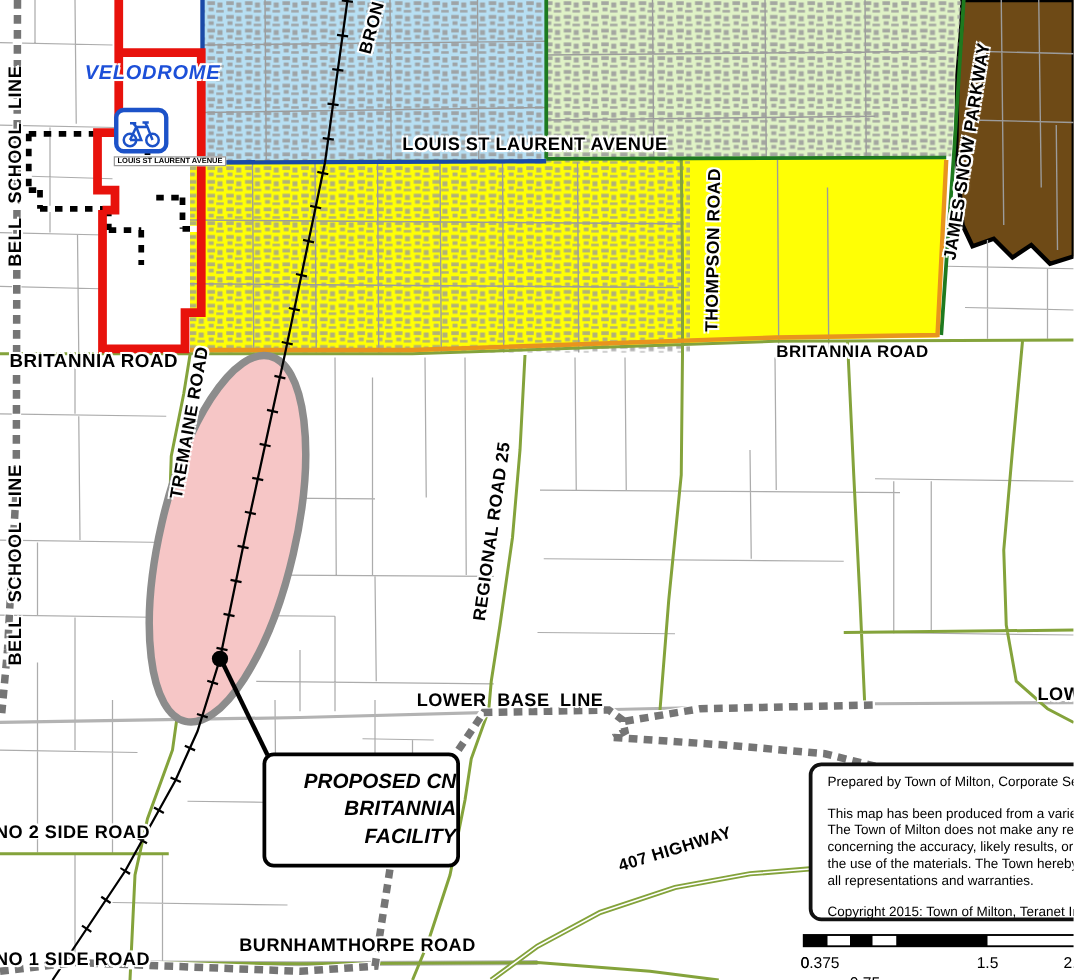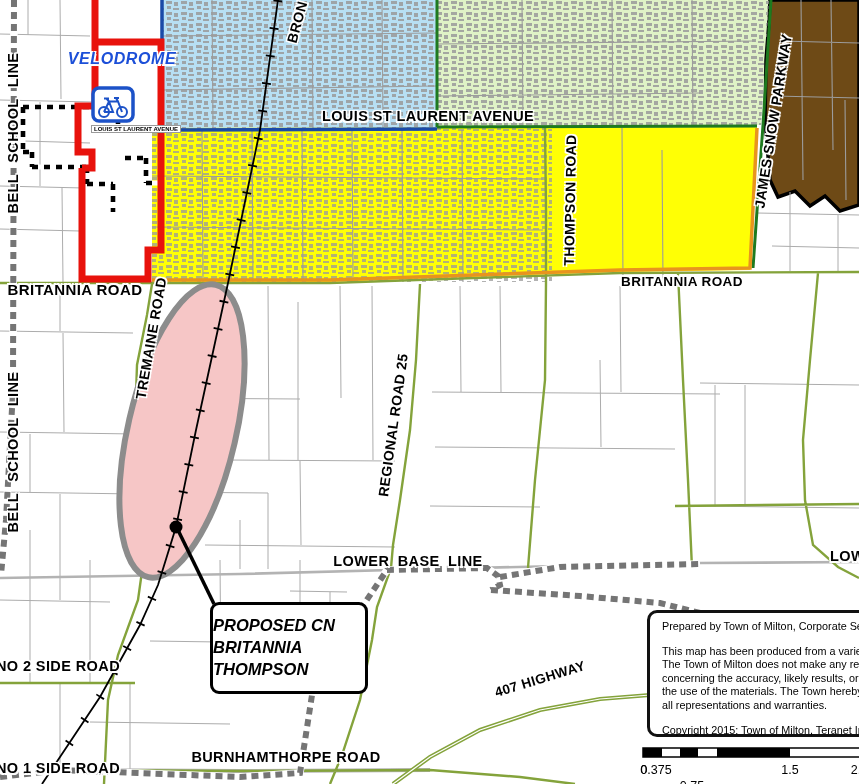--- a/index.html
+++ b/index.html
@@ -9,21 +9,21 @@
   .lbl{position:absolute;z-index:5;font-weight:bold;color:#000;white-space:nowrap;
        font-family:"Liberation Sans",sans-serif;letter-spacing:.4px;
        text-shadow:-1.5px -1.5px 0 #fff,1.5px -1.5px 0 #fff,-1.5px 1.5px 0 #fff,1.5px 1.5px 0 #fff,0 0 3px #fff;}
   .ctr{transform:translate(-50%,-50%);}
   .wsp{word-spacing:7px;}
   .velo{color:#1c4fd8;font-style:italic;font-size:16px;letter-spacing:.6px;}
   .tiny{font-size:6px;letter-spacing:0;background:#fff;border:1px solid #9a9a9a;
         padding:0 2px;text-shadow:none;font-weight:bold;}
   #callout{position:absolute;left:210px;top:602px;width:152px;height:86px;z-index:6;
         background:#fff;border:3px solid #000;border-radius:9px;display:flex;
-        flex-direction:column;align-items:flex-start;justify-content:center;
+        flex-direction:column;align-items:flex-end;justify-content:center;
         font-weight:bold;font-style:italic;font-size:16.5px;line-height:1.32;}
   #disclaimer{position:absolute;left:647px;top:610px;width:244px;height:127px;z-index:7;
         background:#fff;border:3px solid #111;border-radius:10px;box-sizing:border-box;
         padding:7px 0 0 12px;font-size:10.8px;line-height:1.26;color:#000;}
   #disclaimer div{white-space:nowrap;}
   .gap{height:11px;}
   .scalelbl{position:absolute;z-index:5;font-size:12.5px;font-weight:normal;color:#000;
         white-space:nowrap;transform:translate(-50%,0);}
 </style>
 </head>
@@ -139,21 +139,21 @@
 <div class="lbl ctr" style="left:408px;top:561px;font-size:14.5px;word-spacing:4px;">LOWER BASE LINE</div>
 <div class="lbl" style="left:830px;top:548px;font-size:14.5px;word-spacing:4px;">LOWER BASE LINE</div>
 <div class="lbl" style="left:-4px;top:658px;font-size:14.5px;">NO 2 SIDE ROAD</div>
 <div class="lbl" style="left:-4px;top:760px;font-size:14.5px;">NO 1 SIDE ROAD</div>
 <div class="lbl ctr" style="left:252px;top:757px;font-size:14.5px;margin-left:34px;">BURNHAMTHORPE ROAD</div>
 <div class="lbl ctr" style="left:540px;top:679px;font-size:13.5px;transform:translate(-50%,-50%) rotate(-17deg);">407 HIGHWAY</div>
 
 <div id="callout">
   <div>PROPOSED CN</div>
   <div>BRITANNIA</div>
-  <div>THOMPSON</div>
+  <div>FACILITY</div>
 </div>
 
 <div id="disclaimer">
   <div>Prepared by Town of Milton, Corporate Ser</div>
   <div class="gap"></div>
   <div>This map has been produced from a variet</div>
   <div>The Town of Milton does not make any rep</div>
   <div>concerning the accuracy, likely results, or r</div>
   <div>the use of the materials. The Town hereby</div>
   <div>all representations and warranties.</div>

